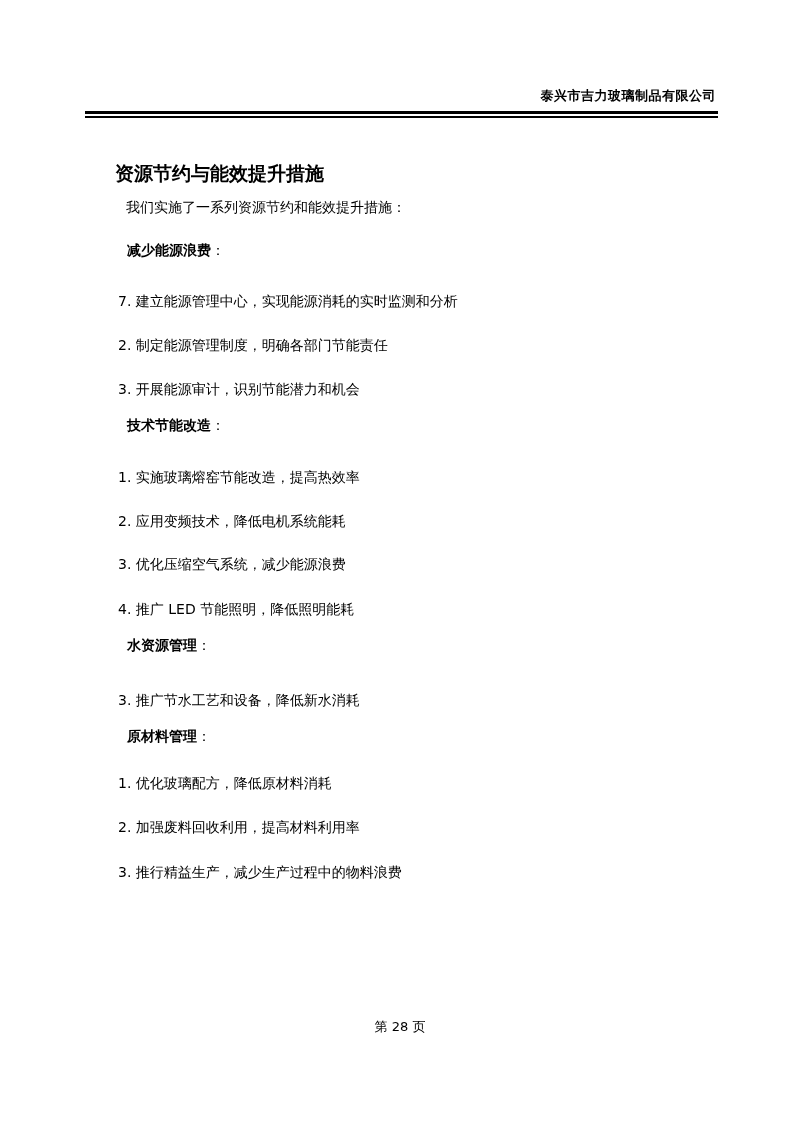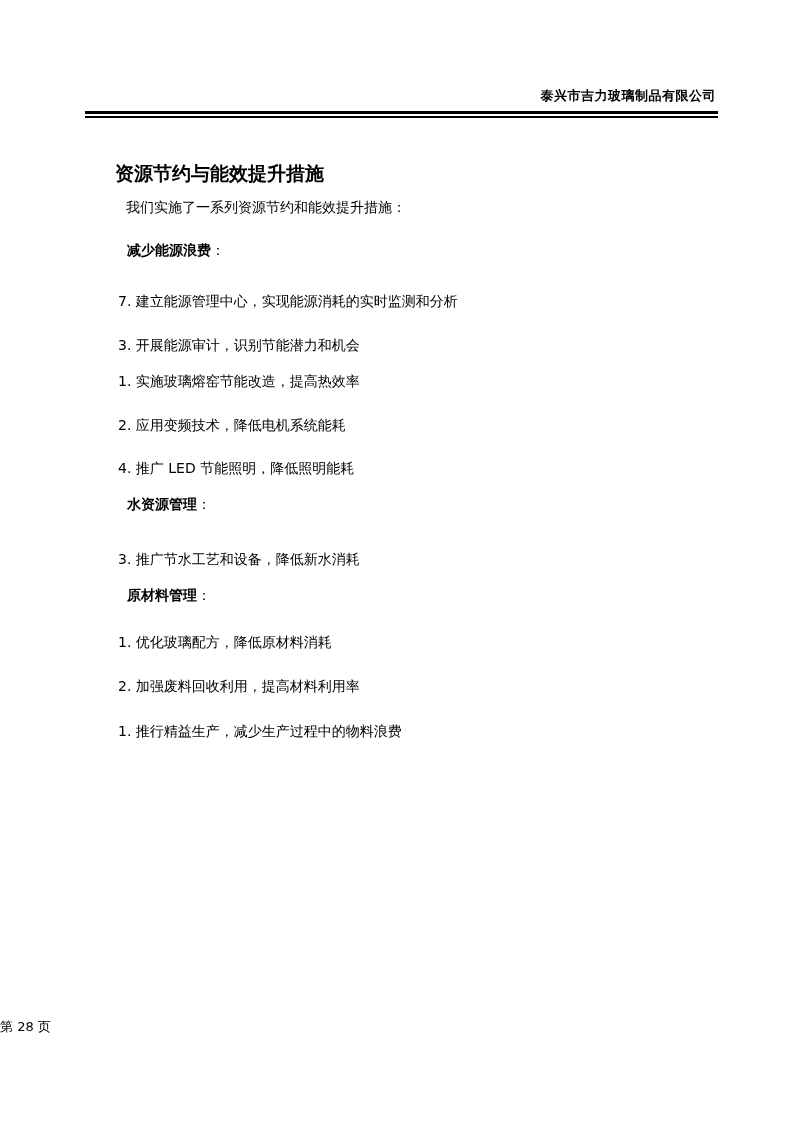--- a/index.html
+++ b/index.html
@@ -49,21 +49,21 @@
   .mb26{margin-bottom:26px}
   .mb30{margin-bottom:30px}
   .mb31{margin-bottom:31px}
   .mb34{margin-bottom:34px}
   
   .footer{
     position:absolute;
     top:1018px;
     left:0;
     width:100%;
-    text-align:left;
+    text-align:center;
     font-size:13px;
     line-height:18px;
   }
 </style>
 </head>
 <body>
 
 <div class="page">
 
   <div class="header">
@@ -72,33 +72,36 @@
   </div>
 
   <main class="content">
 
     <h1 class="title">资源节约与能效提升措施</h1>
 
     <p class="para intro mb22">我们实施了一系列资源节约和能效提升措施：</p>
 
     <p class="para heading mb30"><b>减少能源浪费</b><span>：</span></p>
     <p class="para item mb23">7. 建立能源管理中心，实现能源消耗的实时监测和分析</p>
+    <p class="para item mb23">2. 制定能源管理制度，明确各部门节能责任</p>
     <p class="para item mb15">3. 开展能源审计，识别节能潜力和机会</p>
 
+    <p class="para heading mb31"><b>技术节能改造</b><span>：</span></p>
     <p class="para item mb23">1. 实施玻璃熔窑节能改造，提高热效率</p>
     <p class="para item mb22">2. 应用变频技术，降低电机系统能耗</p>
+    <p class="para item mb24">3. 优化压缩空气系统，减少能源浪费</p>
     <p class="para item mb15">4. 推广 LED 节能照明，降低照明能耗</p>
 
     <p class="para heading mb34"><b>水资源管理</b><span>：</span></p>
     <p class="para item mb15">3. 推广节水工艺和设备，降低新水消耗</p>
 
     <p class="para heading mb26"><b>原材料管理</b><span>：</span></p>
     <p class="para item mb23">1. 优化玻璃配方，降低原材料消耗</p>
     <p class="para item mb24">2. 加强废料回收利用，提高材料利用率</p>
-    <p class="para item">1. 推行精益生产，减少生产过程中的物料浪费</p>
+    <p class="para item">3. 推行精益生产，减少生产过程中的物料浪费</p>
 
   </main>
 
   <div class="footer">
     <span>第 28 页</span>
   </div>
 
 </div>
 
 </body></html>

